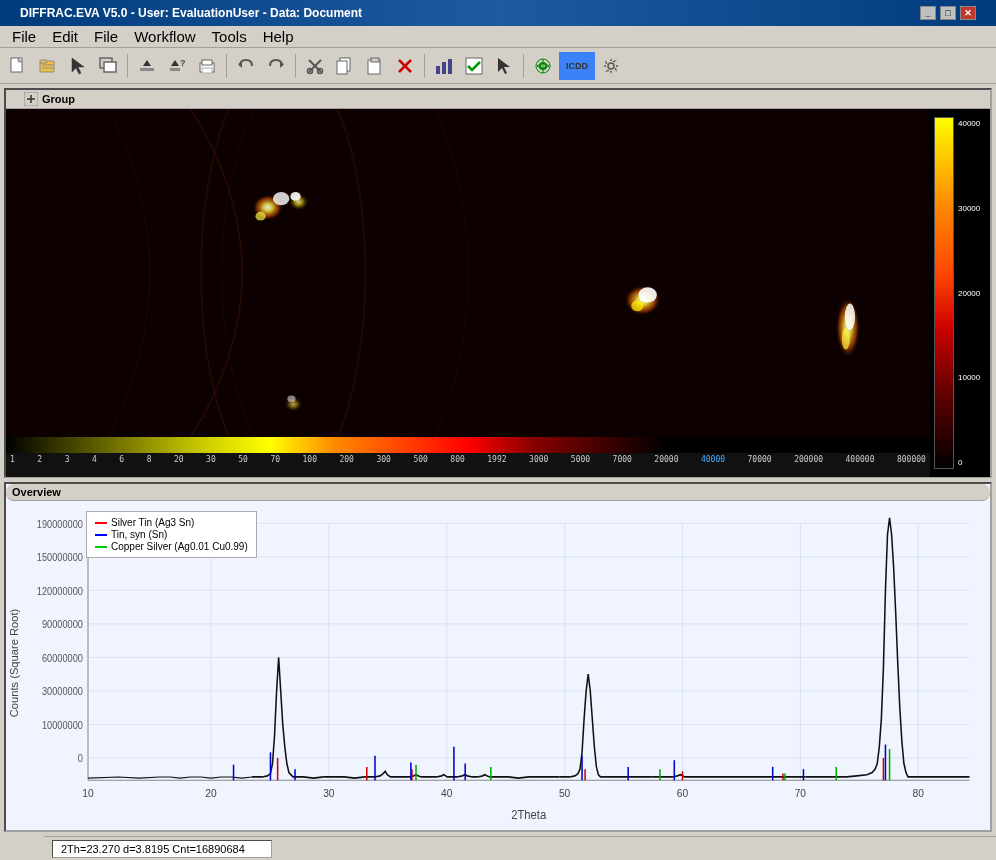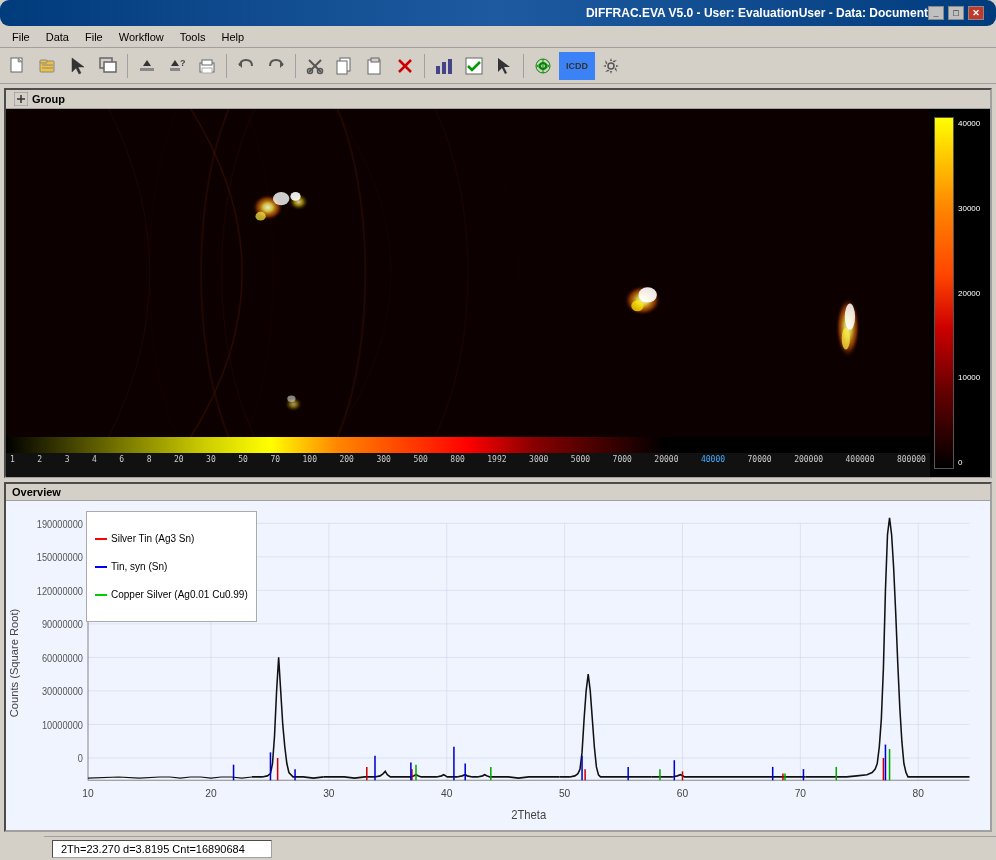--- a/index.html
+++ b/index.html
@@ -4,26 +4,25 @@
   <style>
     * { margin: 0; padding: 0; box-sizing: border-box; }
     body { width: 996px; height: 860px; background: #d4d0c8; font-family: 'Tahoma', 'Arial', sans-serif; font-size: 11px; overflow: hidden; }
 
     
     #titlebar {
       background: linear-gradient(to right, #003c7c, #1e5aa0, #003c7c);
       color: white;
       font-size: 12px;
       font-weight: bold;
-      padding: 4px 12px;
+      padding: 4px 20px;
       display: flex;
       align-items: center;
-      justify-content: flex-end;
+      justify-content: space-between;
       height: 26px;
-      border-radius: 9px;
     }
     #titlebar-controls { display: flex; gap: 4px; }
     .title-btn {
       width: 16px; height: 14px;
       background: #c0c0c0;
       border: 1px solid #888;
       display: flex; align-items: center; justify-content: center;
       font-size: 9px; cursor: pointer; color: black;
     }
 
@@ -32,21 +31,21 @@
       background: #d4d0c8;
       border-bottom: 1px solid #a0a0a0;
       display: flex;
       align-items: center;
       height: 22px;
       padding: 0 4px;
     }
     .menu-item {
       padding: 2px 8px;
       cursor: pointer;
-      font-size: 11px;
+      font-size: 15px;
     }
 
     
     #toolbar {
       background: #d4d0c8;
       border-bottom: 1px solid #a0a0a0;
       display: flex;
       align-items: center;
       height: 36px;
       padding: 2px 4px;
@@ -73,21 +72,21 @@
     #group-panel {
       background: #e8e8e8;
       border: 2px inset #a0a0a0;
       margin: 4px;
       flex: 0 0 auto;
       height: 390px;
     }
     #group-header {
       background: #d4d0c8;
       border-bottom: 1px solid #a0a0a0;
-      padding: 2px 8px;
+      padding: 2px 18px;
       display: flex; align-items: center; gap: 4px;
       font-weight: bold; font-size: 11px;
     }
     #group-inner {
       display: flex;
       height: calc(390px - 22px);
       background: #000;
       position: relative;
     }
 
@@ -127,21 +126,21 @@
     #overview-panel {
       background: #f0f4ff;
       border: 2px inset #a0a0a0;
       margin: 0 4px 4px 4px;
       flex: 1;
     }
     #overview-header {
       background: #d4d0c8;
       border-bottom: 1px solid #a0a0a0;
       padding: 2px 6px;
-      font-weight: bold; font-size: 11px;
+      font-weight: bold; font-size: 11px; border-radius: 8px;
     }
     #overview-inner {
       height: calc(100% - 22px);
       background: #f0f4ff;
       position: relative;
       overflow: hidden;
     }
 
     
     #statusbar {
@@ -171,38 +170,38 @@
 
     
     .legend-box {
       position: absolute;
       top: 10px; left: 80px;
       background: white;
       border: 1px solid #aaa;
       padding: 4px 8px;
       font-size: 10px;
     }
-    .legend-item { display: flex; align-items: center; gap: 4px; margin: 17px 0; }
+    .legend-item { display: flex; align-items: center; gap: 4px; margin: 1px 0; }
     .legend-color { width: 12px; height: 2px; }
   </style>
 </head>
 <body>
 
 <div id="titlebar">
   <span>DIFFRAC.EVA V5.0 - User: EvaluationUser - Data: Document</span>
   <div id="titlebar-controls">
     <div class="title-btn">_</div>
     <div class="title-btn">□</div>
     <div class="title-btn" style="background:#c0392b;color:white;">✕</div>
   </div>
 </div>
 
 <div id="menubar">
   <span class="menu-item">File</span>
-  <span class="menu-item">Data</span>
+  <span class="menu-item">Edit</span>
   <span class="menu-item">File</span>
   <span class="menu-item">Workflow</span>
   <span class="menu-item">Tools</span>
   <span class="menu-item">Help</span>
 </div>
 
 <div id="toolbar">
   <div class="tb-btn" title="New">
     <svg width="20" height="20" viewBox="0 0 20 20">
         <rect x="3" y="2" width="11" height="14" fill="white" stroke="#666" stroke-width="1"></rect>

